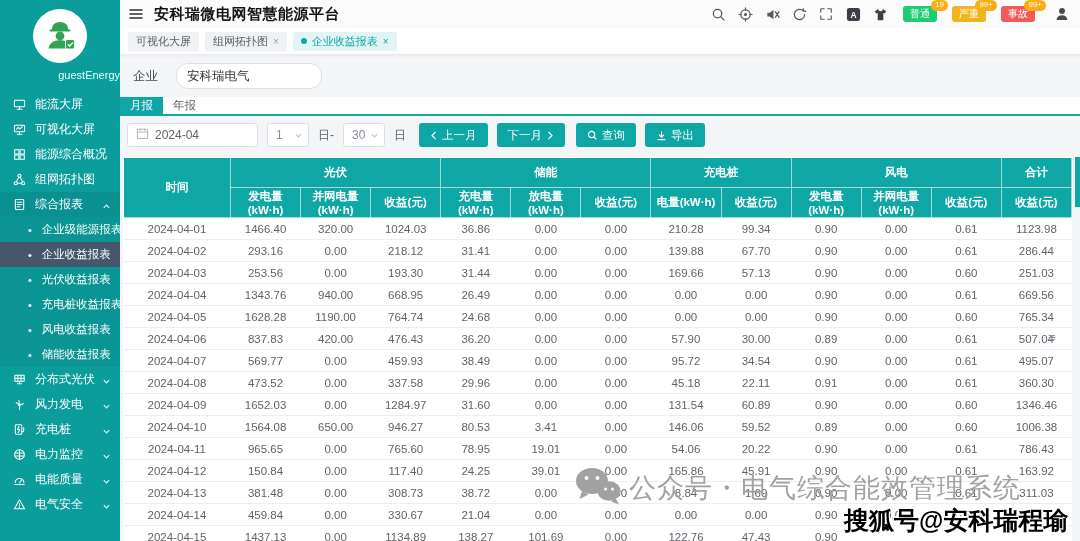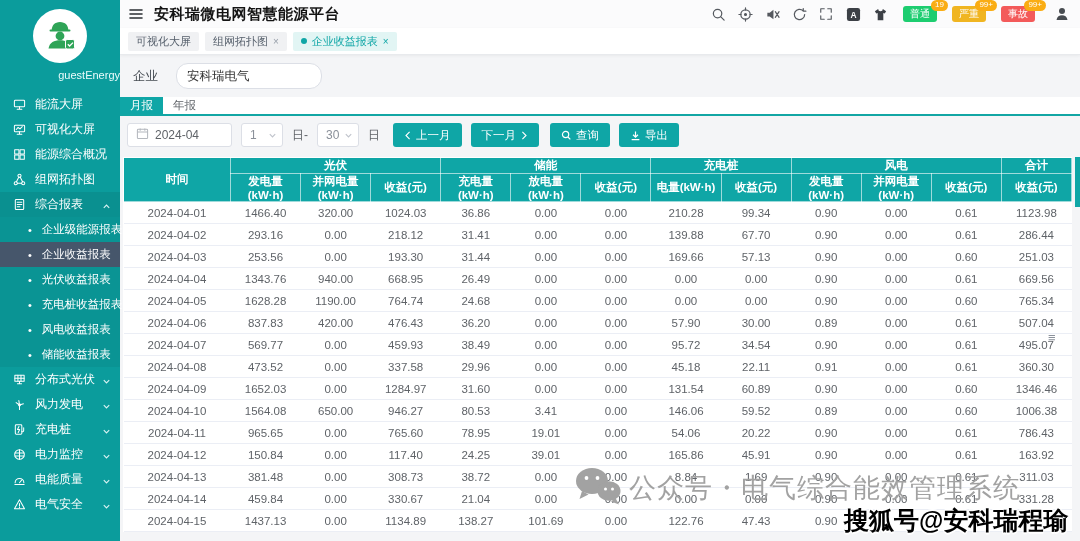--- a/index.html
+++ b/index.html
@@ -53,36 +53,36 @@
   .enterprise-row { display:flex; align-items:center; padding:8px 0 8px 13px; gap:18px; }
   .enterprise-label { font-size:12.5px; color:#454b52; }
   .enterprise-input { width:146px; height:26px; border:1px solid #dcdfe6; border-radius:12px;
          background:#fff; font-size:12.5px; color:#333; padding:0 10px; outline:none;
          font-family:"Liberation Sans",sans-serif; }
   .tabs-row { background:#fff; border-bottom:2px solid #12a6a4; display:flex; height:19px; }
   .tab { min-width:38px; padding:0 10px; font-size:11.5px; display:flex; align-items:center;
          justify-content:center; color:#5f6368; cursor:pointer; }
   .tab.active { background:#0fa6a6; color:#fff; }
   .controls-row { display:flex; align-items:center; padding:7px 0 6px 7px; gap:9px; }
-  .date-input { width:105px; height:24px; background:#fff; border:1px solid #dcdfe6; border-radius:3px;
+  .date-input { width:131px; height:24px; background:#fff; border:1px solid #dcdfe6; border-radius:3px;
          display:flex; align-items:center; padding:0 8px; gap:6px; font-size:12px; color:#5f6368; cursor:pointer; }
   .mini-select { width:42px; height:24px; background:#fff; border:1px solid #dcdfe6; border-radius:3px;
          display:flex; align-items:center; justify-content:space-between; padding:0 5px 0 8px;
          font-size:12px; color:#8a9099; cursor:pointer; }
   .suffix { font-size:12px; color:#5f6368; }
   .tbtn { height:24px; background:#0fa6a6; color:#fff; border:none; border-radius:3px; font-size:11.5px;
          display:flex; align-items:center; justify-content:center; gap:4px; padding:0 11px;
          cursor:pointer; font-family:"Liberation Sans",sans-serif; }
   .tbtn .bic { display:flex; align-items:center; }
 
   
   .table-wrap { position:relative; margin:4px 0 0 3px; width:957px; }
   table.report { border-collapse:collapse; table-layout:fixed; width:949px; background:#fff; }
   .report thead th { background:#0fa6a6; color:#fff; font-size:11.5px; font-weight:bold;
-         border:1px solid rgba(255,255,255,0.6); height:16px; padding:0 2px; }
+         border:1px solid rgba(255,255,255,0.6); height:30px; padding:0 2px; }
   .report tbody td { height:22px; border-bottom:1px solid #ebeef5; font-size:11.5px; color:#5f6368;
          text-align:center; background:#fff; padding:0 2px; white-space:nowrap; overflow:hidden; }
   .teal-sliver { position:absolute; left:952px; top:0; width:5px; height:50px; background:#0fa6a6; }
 
   .scroll-handle { position:absolute; left:928px; top:276px; color:#8b919b; font-size:13px;
          cursor:pointer; z-index:15; line-height:1; }
 
   
   .wm-wechat { position:absolute; left:574px; top:466px; display:flex; align-items:center; gap:7px;
          color:#a2a2a2; z-index:40; pointer-events:none; white-space:nowrap; }

